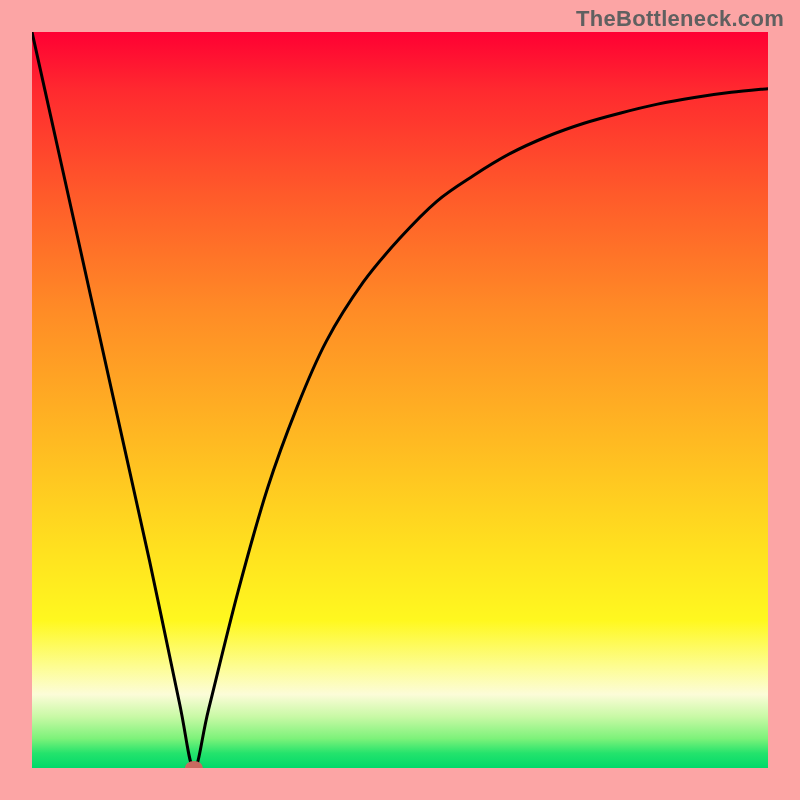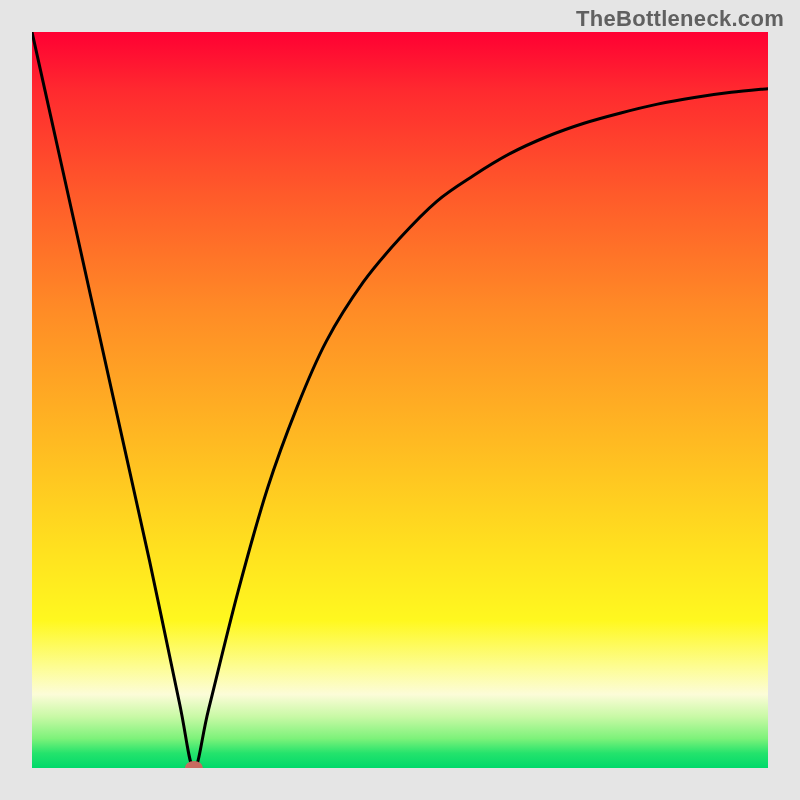--- a/index.html
+++ b/index.html
@@ -7,21 +7,21 @@
     padding: 0;
     width: 800px;
     height: 800px;
     background: #ffffff;
     font-family: Arial, Helvetica, sans-serif;
   }
   .frame {
     position: relative;
     width: 800px;
     height: 800px;
-    background: #e5e5e5;
+    background: #fca5a5;
   }
   .plot-area {
     position: absolute;
     left: 32px;
     top: 32px;
     width: 736px;
     height: 736px;
     overflow: hidden;
   }
   .gradient-bg {

